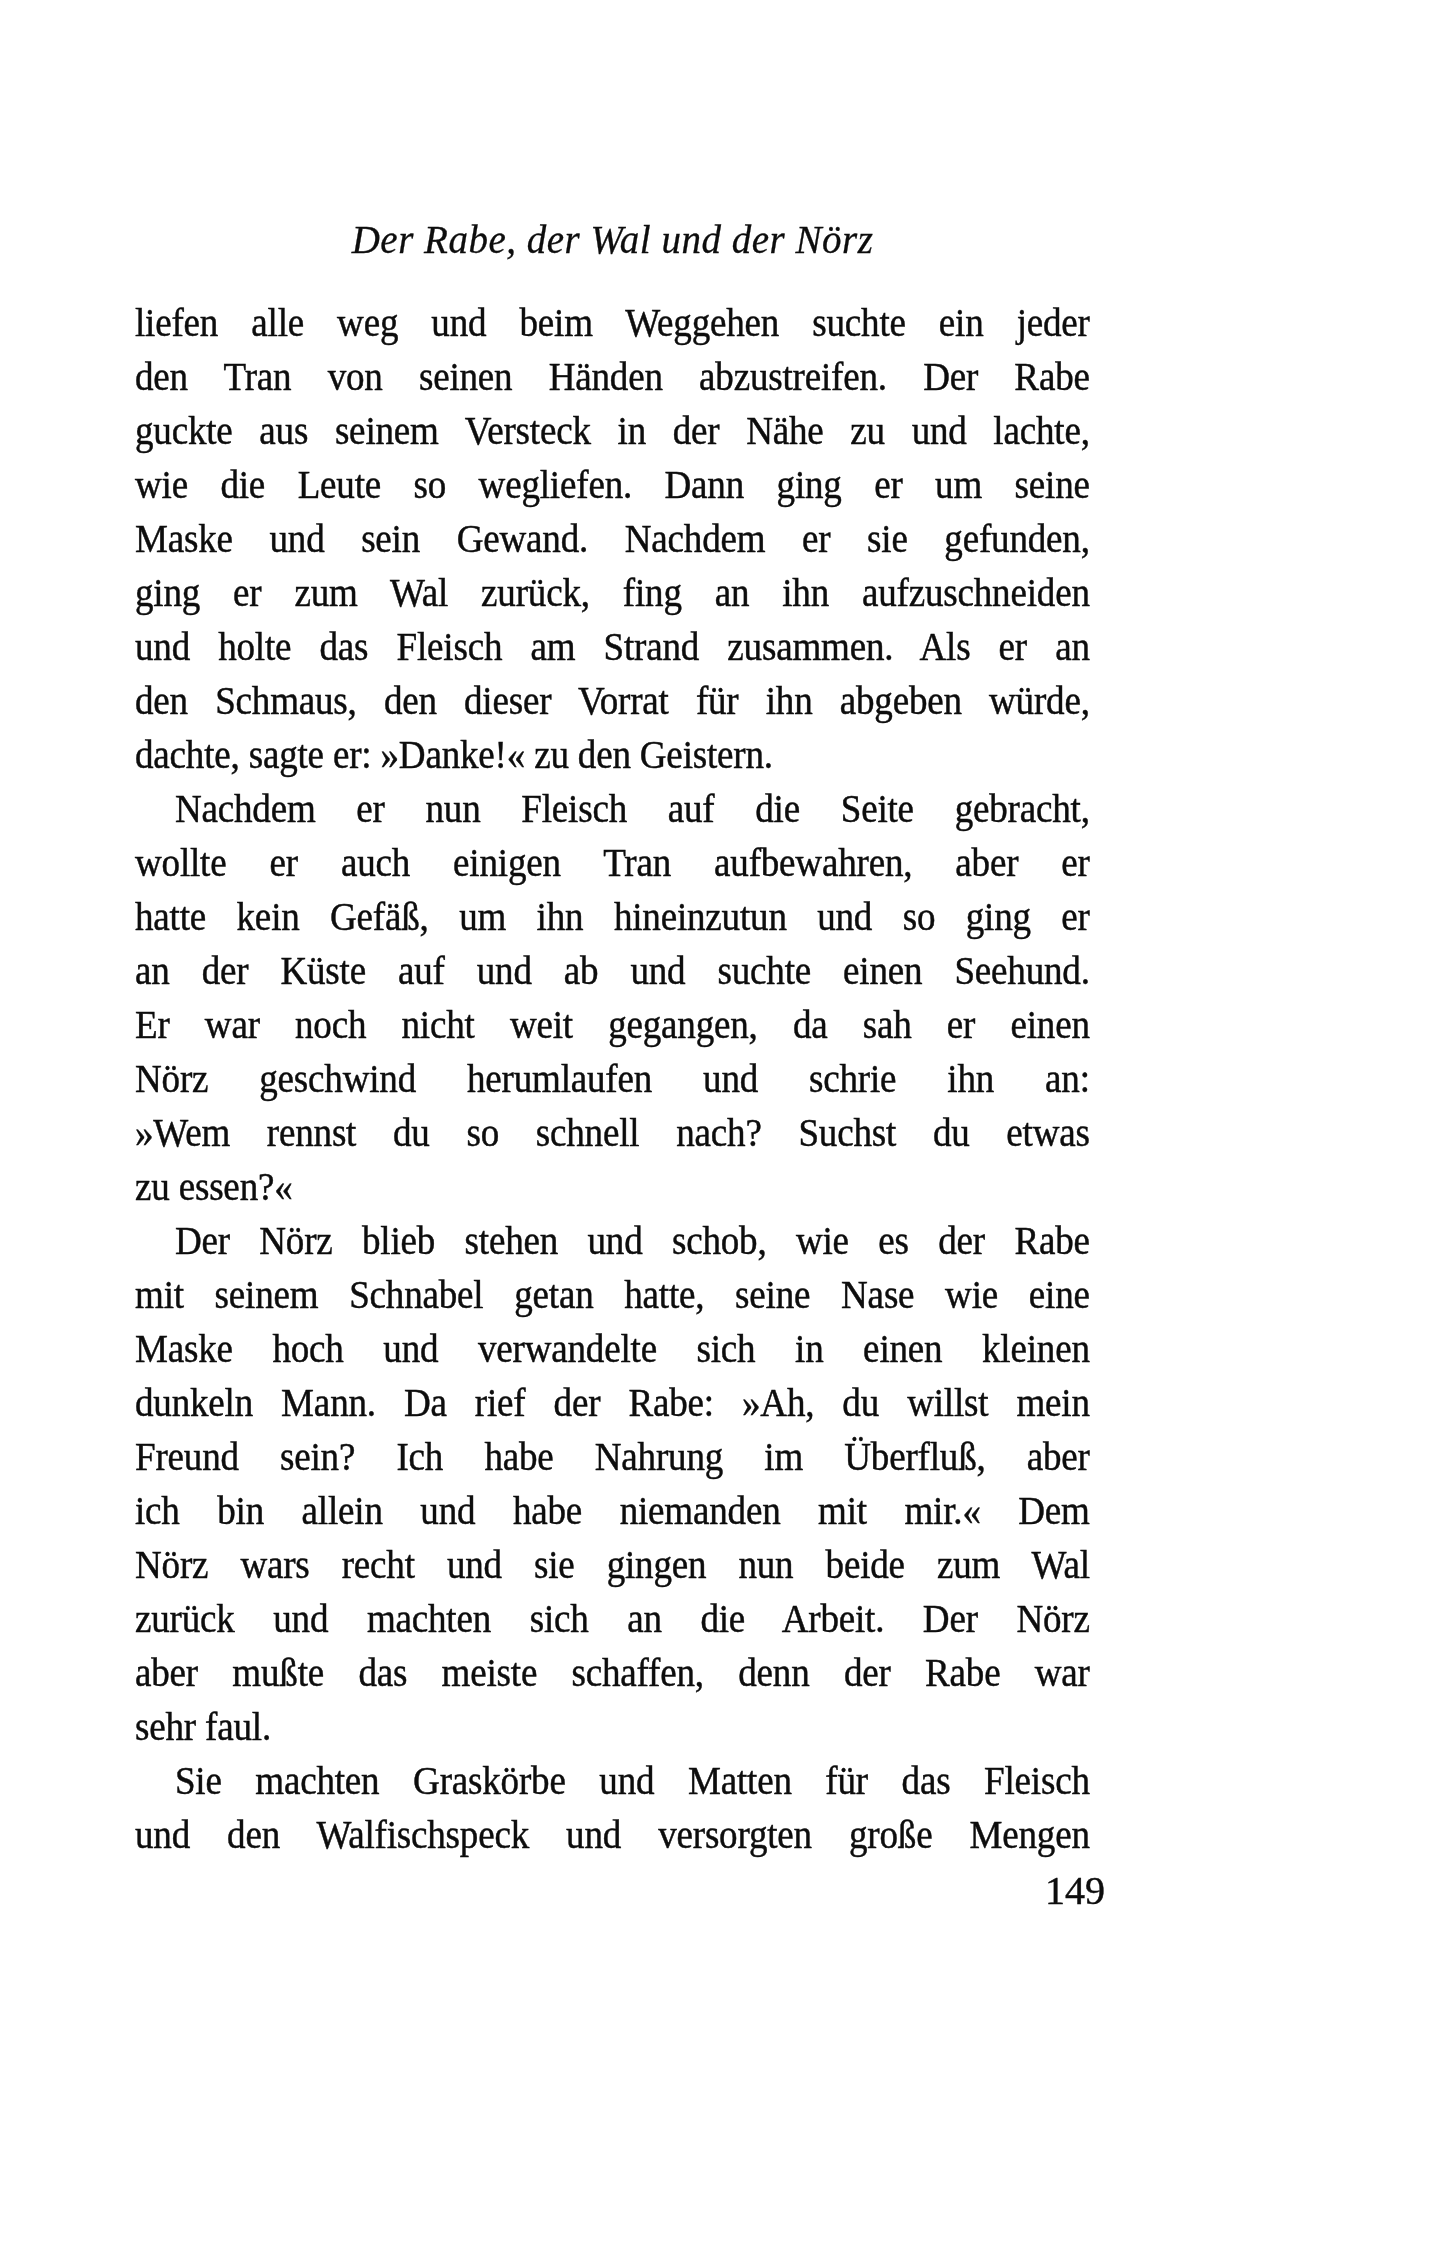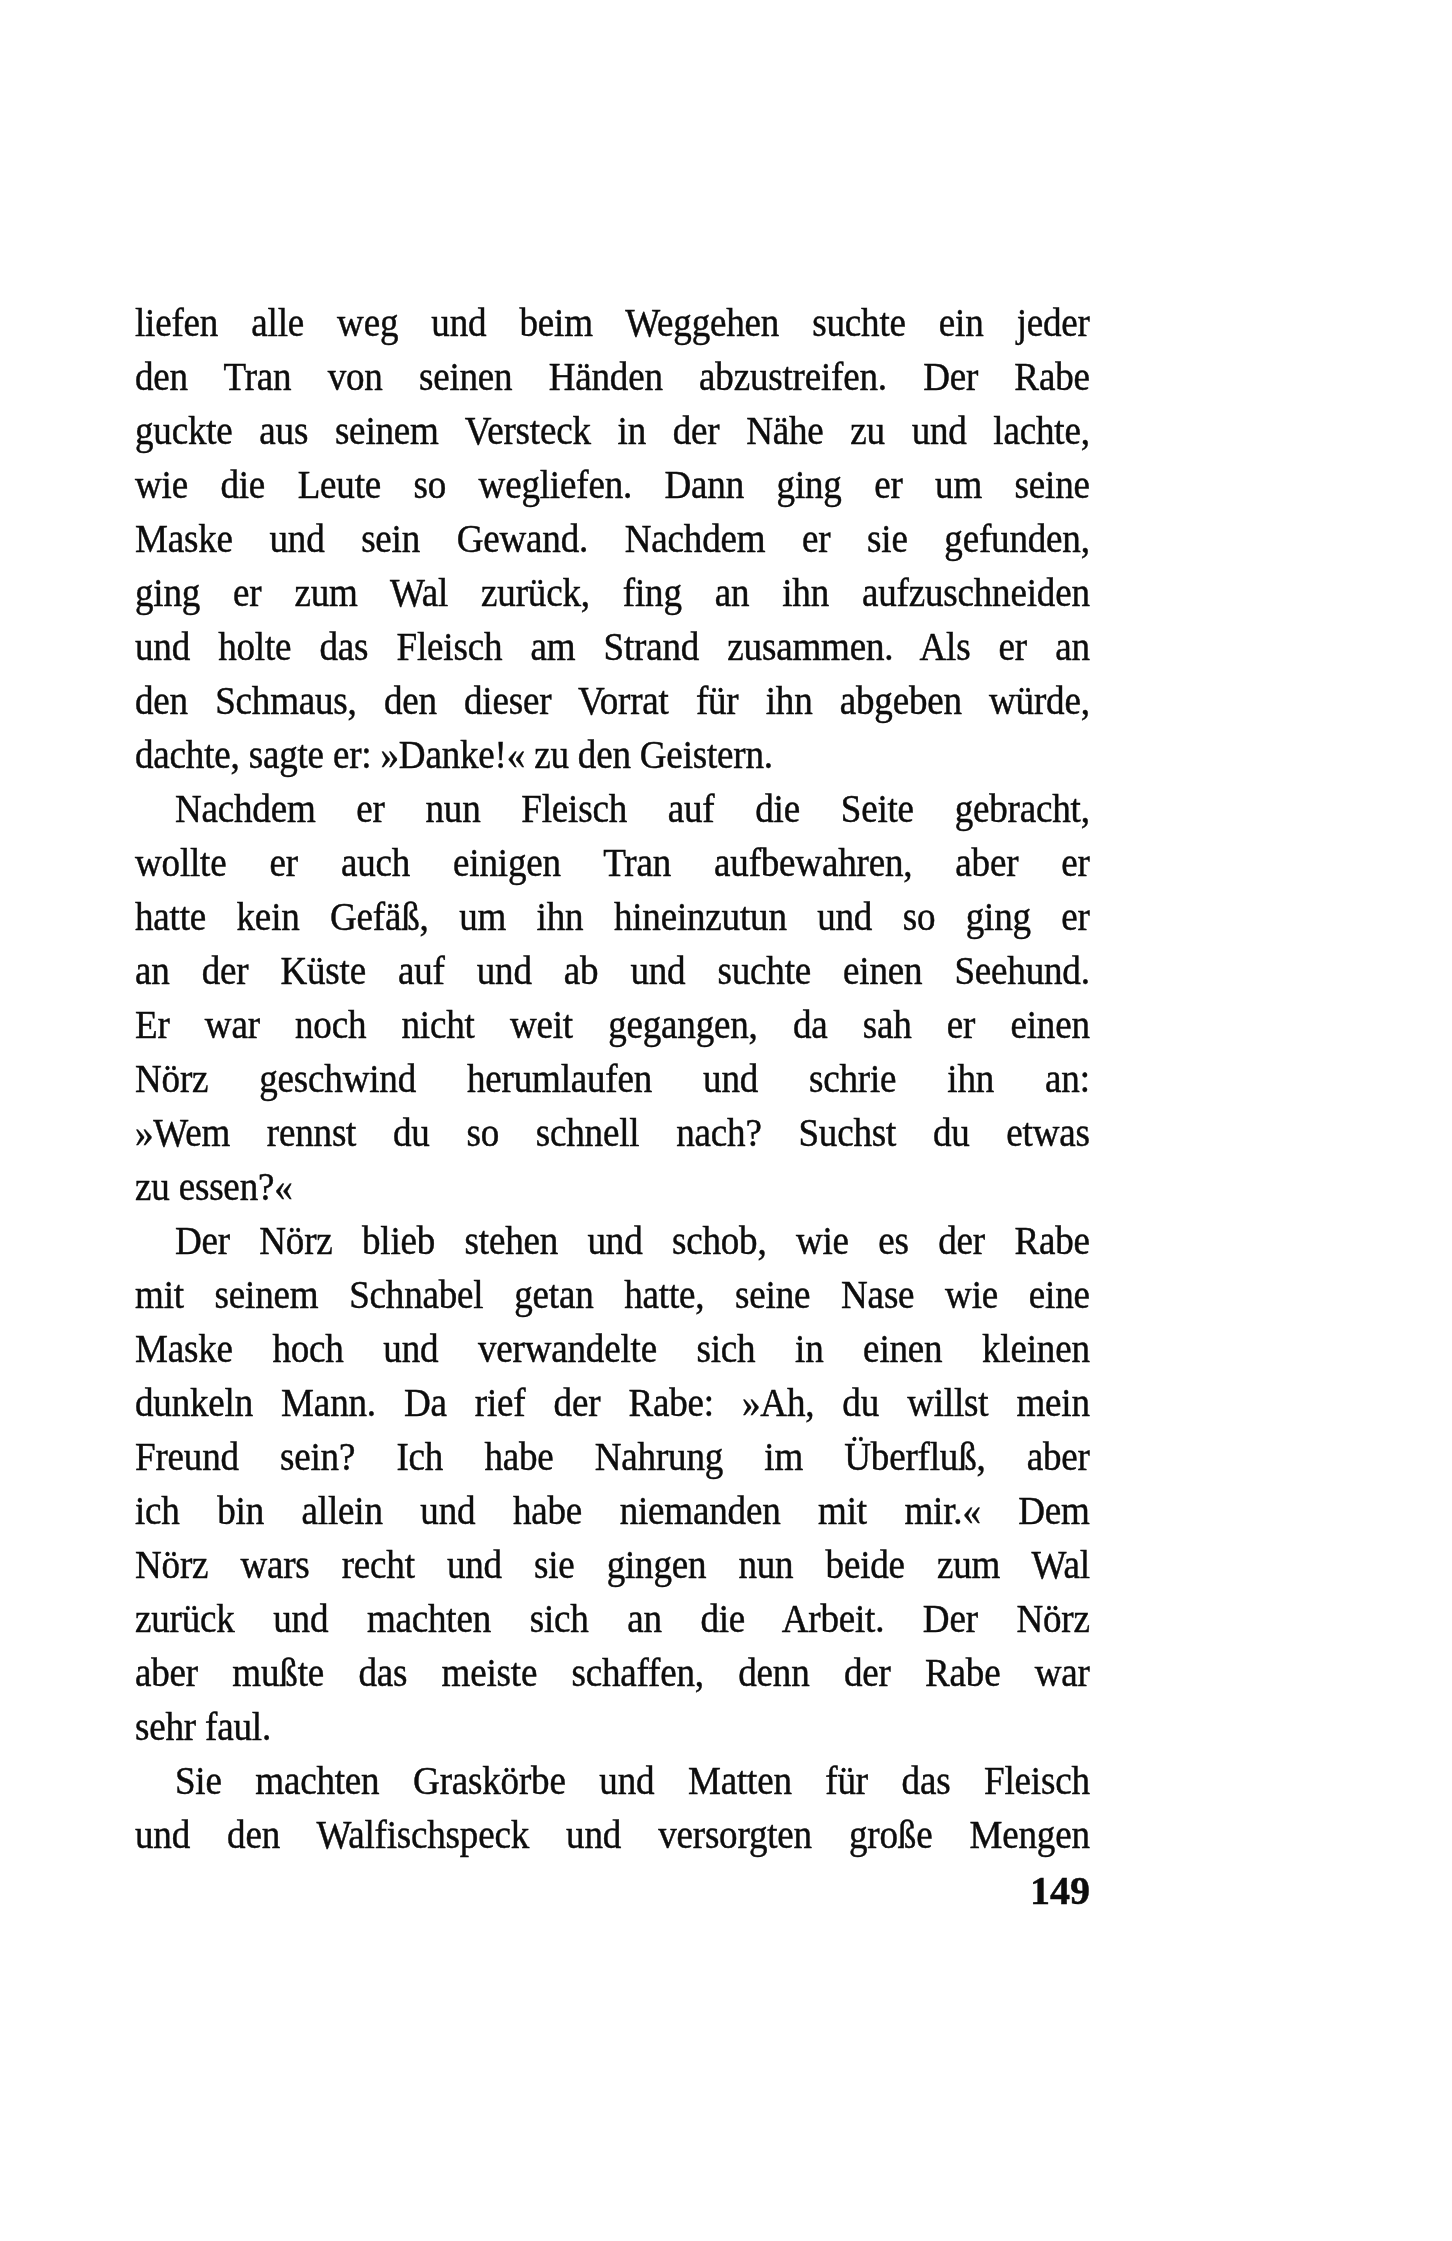--- a/index.html
+++ b/index.html
@@ -50,35 +50,35 @@
     white-space: nowrap; 
   }
   .line.indent {
     text-indent: 42px;
   }
   .line.para-end {
     text-align-last: left;
   }
   .page-number {
     position: absolute;
-    left: 135px;
+    left: 150px;
     top: 1866px;
     width: 955px;
     text-align: right;
     font-size: 40px;
     line-height: 50px;
-    font-weight: bold;
     -webkit-text-stroke: 0.45px currentColor;
   }
 </style>
 </head>
 <body>
 
 <div class="page">
 
+  <div class="running-head">Der Rabe, der Wal und der Nörz</div>
 
   <div class="text-block">
     <div class="line">liefen alle weg und beim Weggehen suchte ein jeder</div>
     <div class="line">den Tran von seinen Händen abzustreifen. Der Rabe</div>
     <div class="line">guckte aus seinem Versteck in der Nähe zu und lachte,</div>
     <div class="line">wie die Leute so wegliefen. Dann ging er um seine</div>
     <div class="line">Maske und sein Gewand. Nachdem er sie gefunden,</div>
     <div class="line">ging er zum Wal zurück, fing an ihn aufzuschneiden</div>
     <div class="line">und holte das Fleisch am Strand zusammen. Als er an</div>
     <div class="line">den Schmaus, den dieser Vorrat für ihn abgeben würde,</div>

